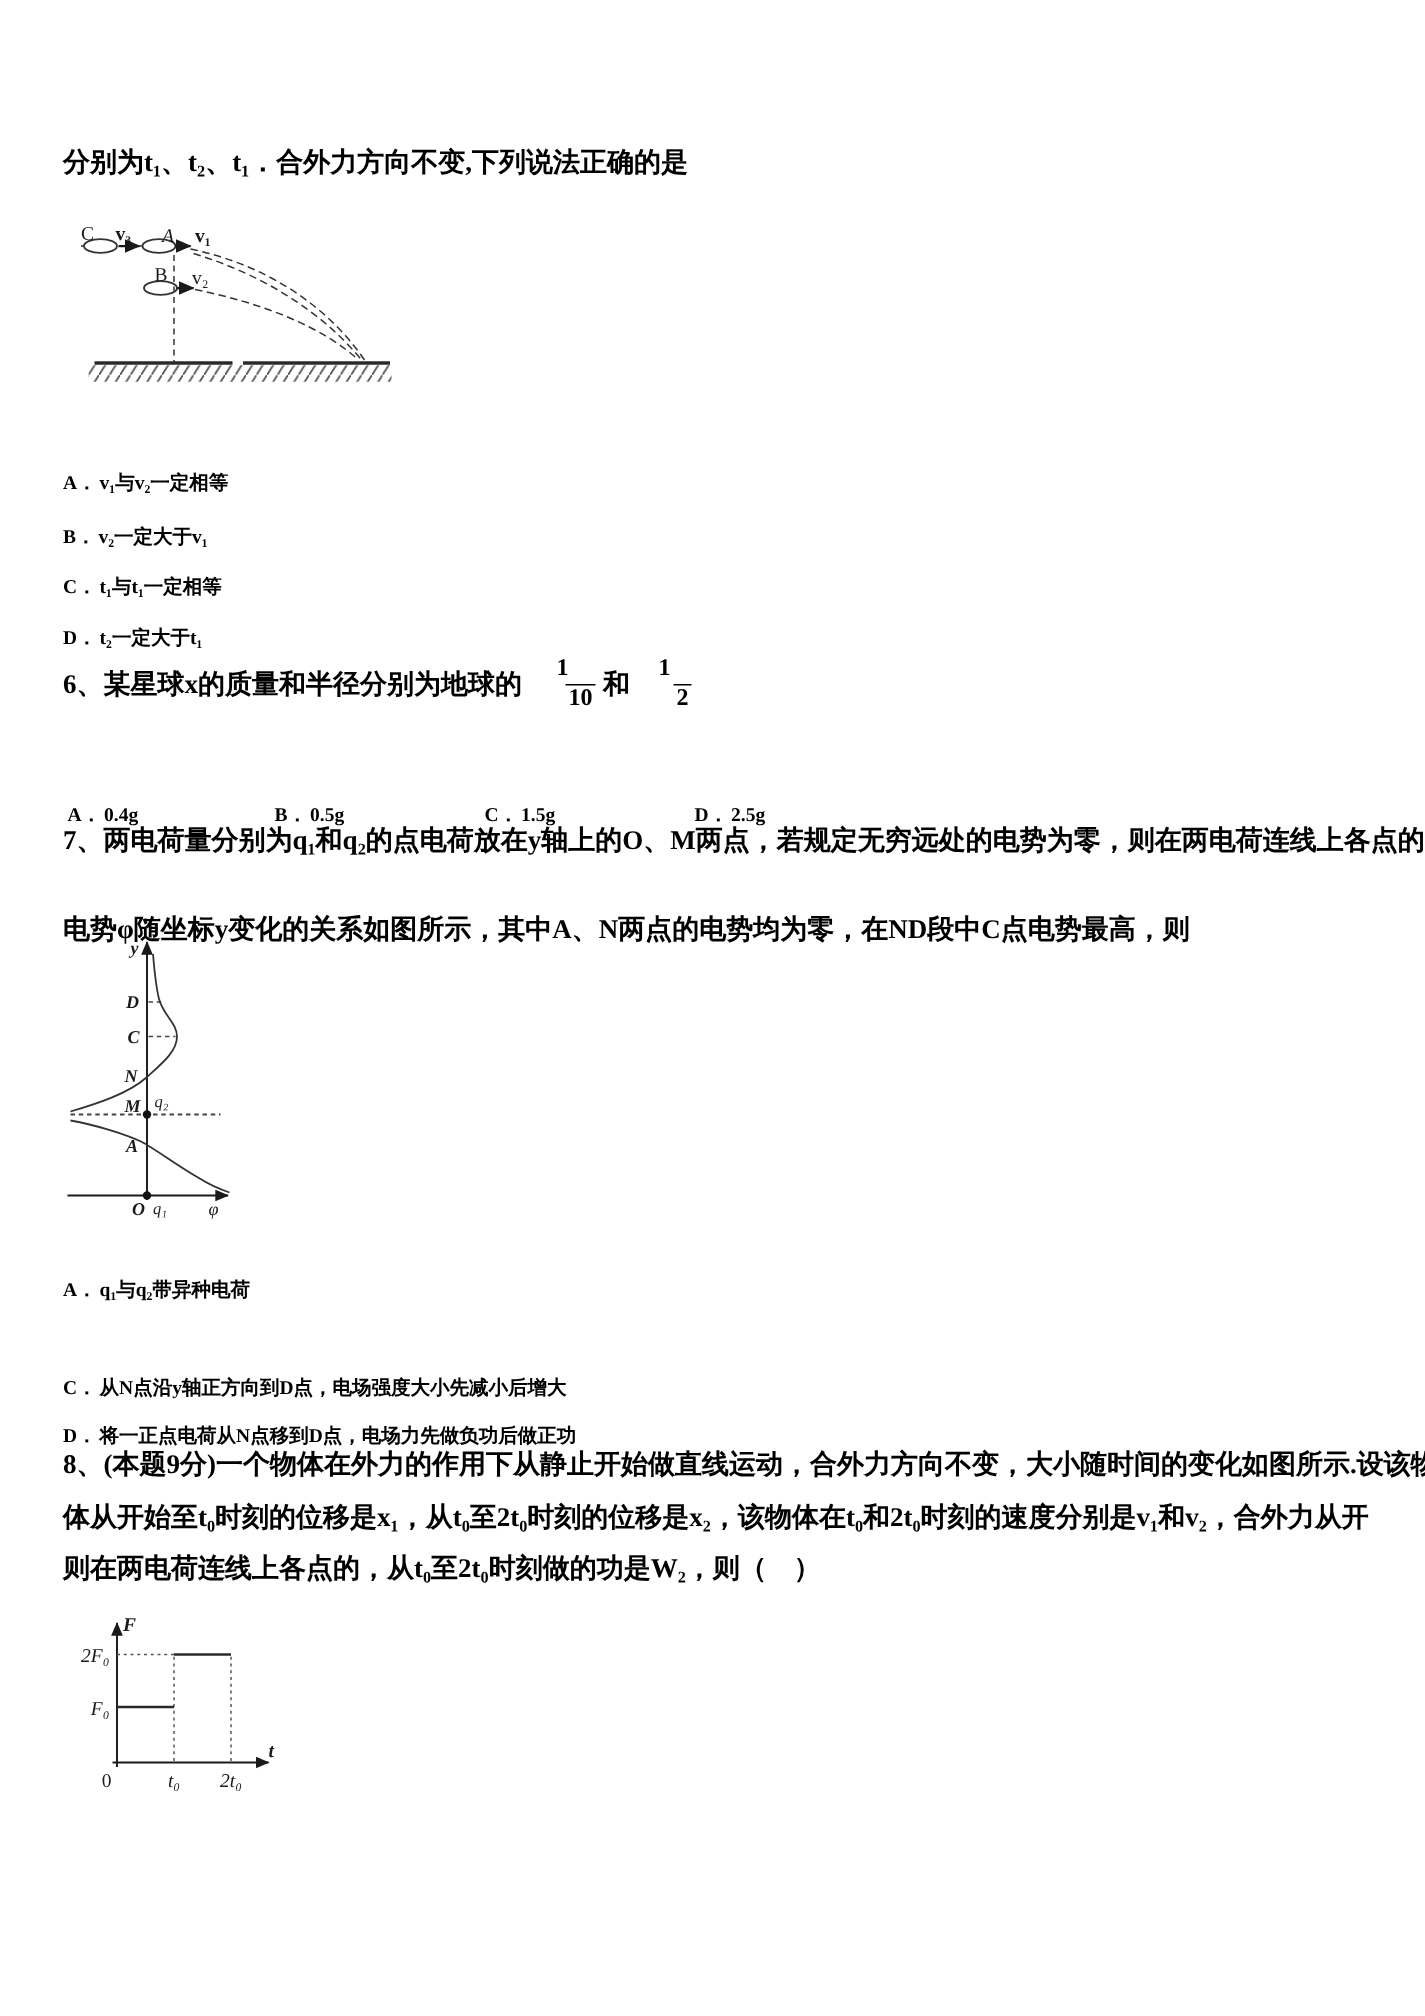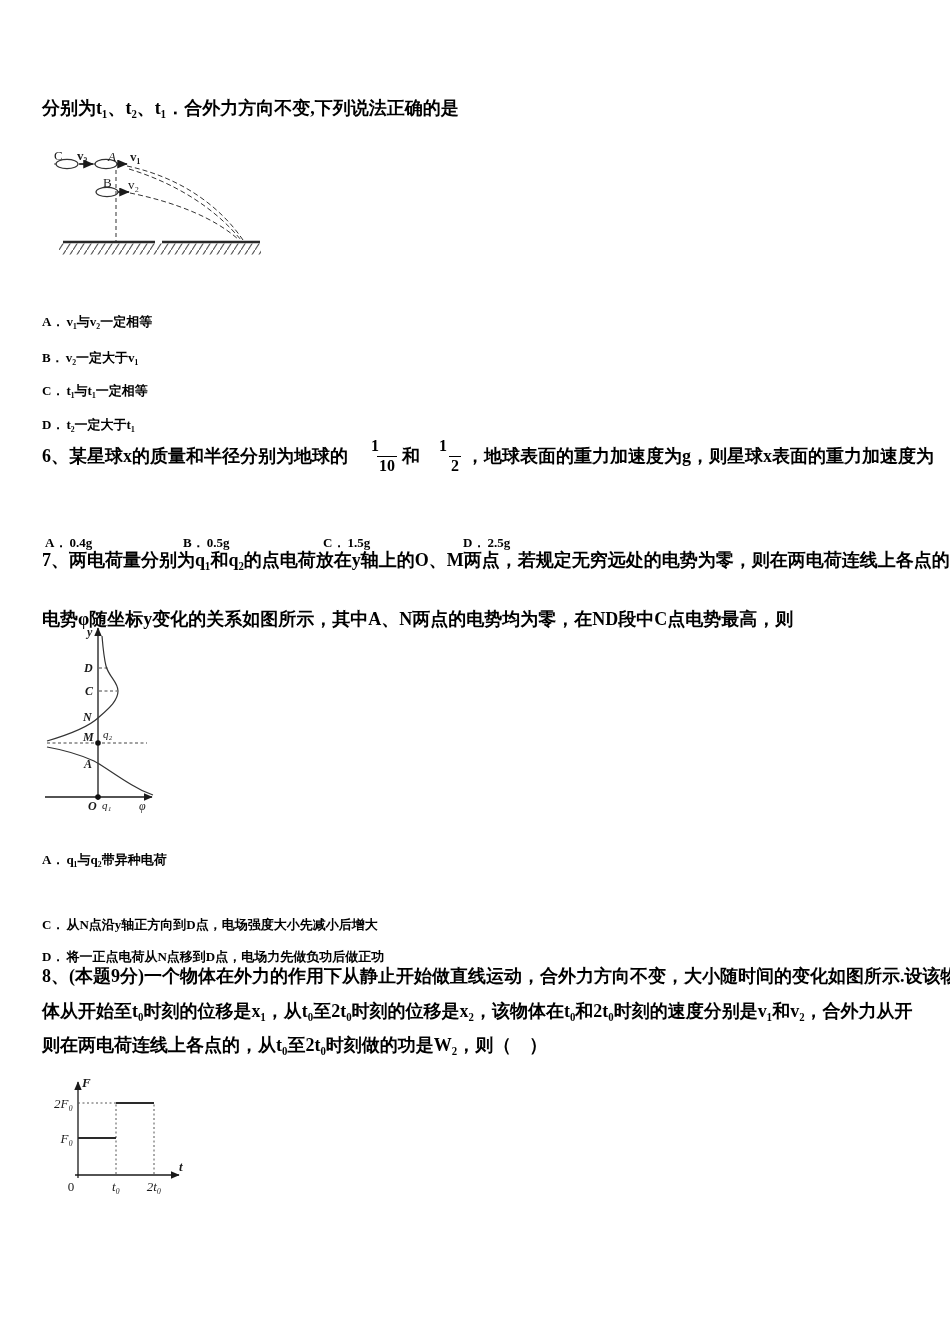--- a/index.html
+++ b/index.html
@@ -85,21 +85,20 @@
     <span>6、某星球x的质量和半径分别为地球的</span>
     <span class="frac">
       <span class="num">1</span>
       <span class="den">10</span>
     </span>
     <span>和</span>
     <span class="frac">
       <span class="num">1</span>
       <span class="den">2</span>
     </span>
-    <span>，地球表面的重力加速度为g，则星球x表面的重力加速度为</span>
   </div>
 
   <div class="opt" style="left:45px;  top:512px;"><span class="lbl">A．</span><span>0.4g</span></div>
   <div class="opt" style="left:183px; top:512px;"><span class="lbl">B．</span><span>0.5g</span></div>
   <div class="opt" style="left:323px; top:512px;"><span class="lbl">C．</span><span>1.5g</span></div>
   <div class="opt" style="left:463px; top:512px;"><span class="lbl">D．</span><span>2.5g</span></div>
 
   <div class="line" style="left:42px; top:549px;">7、两电荷量分别为q₁和q₂的点电荷放在y轴上的O、M两点，若规定无穷远处的电势为零，则在两电荷连线上各点的</div>
   <div class="line" style="left:42px; top:608px;">电势φ随坐标y变化的关系如图所示，其中A、N两点的电势均为零，在ND段中C点电势最高，则</div>
 

